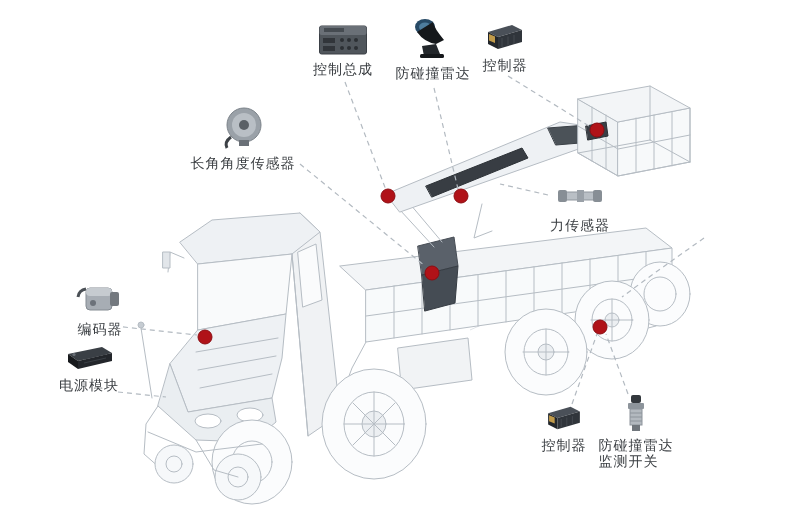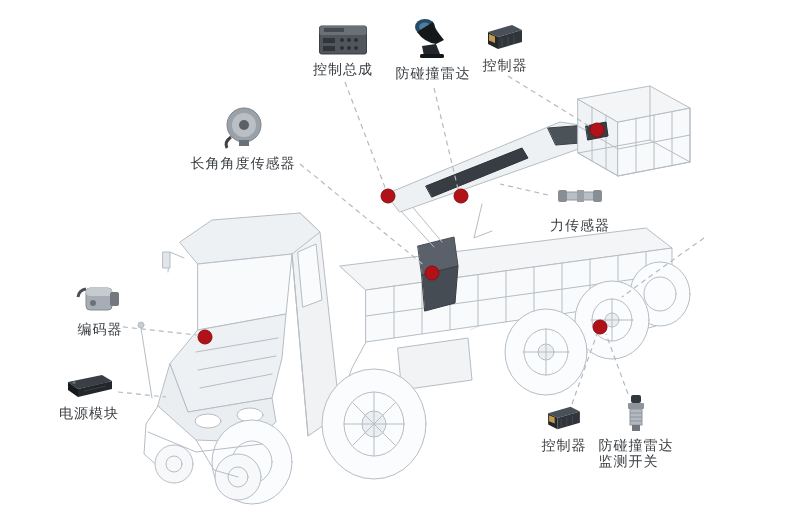--- a/index.html
+++ b/index.html
@@ -258,21 +258,21 @@
         <path d="M12,9 q-7,1 -8,8" stroke="#4a4f55" stroke-width="3" fill="none"></path>
         <rect x="12" y="8" width="26" height="22" rx="4" fill="#a7adb4" stroke="#848b92"></rect>
         <rect x="12" y="8" width="26" height="8" rx="4" fill="#c6cbd0"></rect>
         <rect x="36" y="12" width="9" height="14" rx="2" fill="#74797f"></rect>
         <circle cx="19" cy="23" r="3" fill="#6c727a"></circle>
       </svg>
     </div>
     <div class="label">编码器</div>
   </div>
 
-  <div class="callout" style="left:56px;top:370px;width:66px;">
+  <div class="callout" style="left:56px;top:342px;width:66px;">
     <div class="icon">
       <svg width="54" height="30" viewBox="0 0 54 30">
         <polygon points="6,12 40,5 50,11 16,19" fill="#3a3f45"></polygon>
         <polygon points="6,12 16,19 16,27 6,20" fill="#17191c"></polygon>
         <polygon points="16,19 50,11 50,19 16,27" fill="#23262b"></polygon>
         <line x1="22" y1="17" x2="44" y2="12" stroke="#3a3f45" stroke-width="1"></line>
         <line x1="22" y1="21" x2="44" y2="16" stroke="#3a3f45" stroke-width="1"></line>
         <circle cx="12" cy="12.5" r="1.6" fill="#6a7077"></circle>
       </svg>
     </div>

